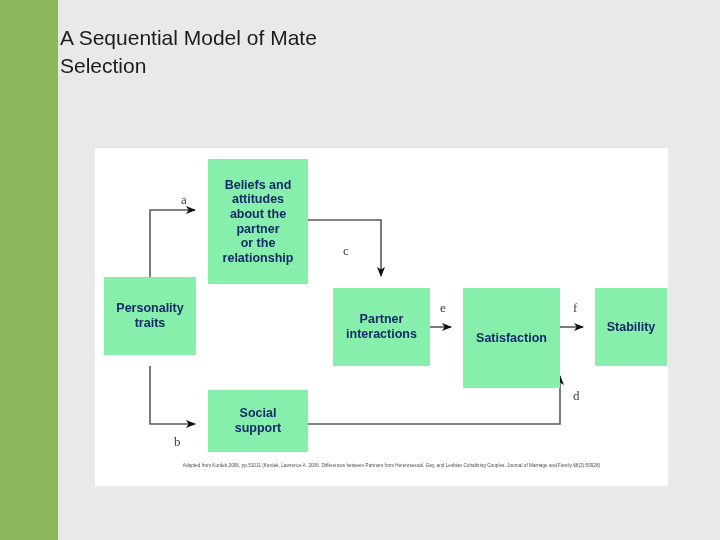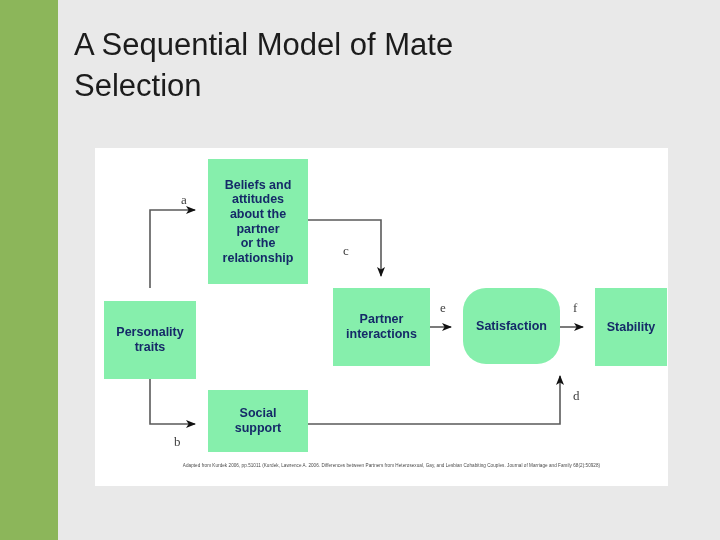--- a/index.html
+++ b/index.html
@@ -12,22 +12,22 @@
   #slide{position:absolute;inset:0;background:#e9e9e9;}
 
   
   .accent-bar{
     position:absolute;left:0;top:0;width:58px;height:540px;
     background:#8cb65a;
   }
 
   
   .slide-title{
-    position:absolute;left:74px;top:24px;width:590px;
-    font-size:31px;line-height:1.33;
+    position:absolute;left:60px;top:24px;width:590px;
+    font-size:21px;line-height:1.33;
     color:#1c1c1c;font-weight:400;
     letter-spacing:0px;
     white-space:pre-line;
   }
 
   
   .figure-panel{
     position:absolute;left:95px;top:148px;
     width:573px;height:338px;
     background:#ffffff;
@@ -41,23 +41,23 @@
     color:#152a68;
     font-size:12.5px;
     line-height:1.17;
     font-weight:700;
     display:flex;align-items:center;justify-content:center;
     text-align:center;
     white-space:pre-line;
     box-sizing:border-box;
   }
   #node-beliefs  {left:113px; top:11px;  width:100px;height:125px;font-size:12.5px;}
-  #node-personality{left:9px;  top:153px; width:92px; height:78px;}
+  #node-personality{left:9px;  top:129px; width:92px; height:78px;}
   #node-partner  {left:238px;top:140px; width:97px; height:78px;}
-  #node-satisfaction{left:368px;top:140px;width:97px;height:76px;border-radius:23px;}
+  #node-satisfaction{left:368px;top:140px;width:97px;height:100px;}
   #node-stability{left:500px;top:140px; width:72px; height:78px;}
   #node-social   {left:113px;top:242px; width:100px;height:62px;}
 
   
   .wires{position:absolute;left:0;top:0;width:573px;height:338px;}
 
   
   .plabel{
     position:absolute;
     color:#3f3f3f;

